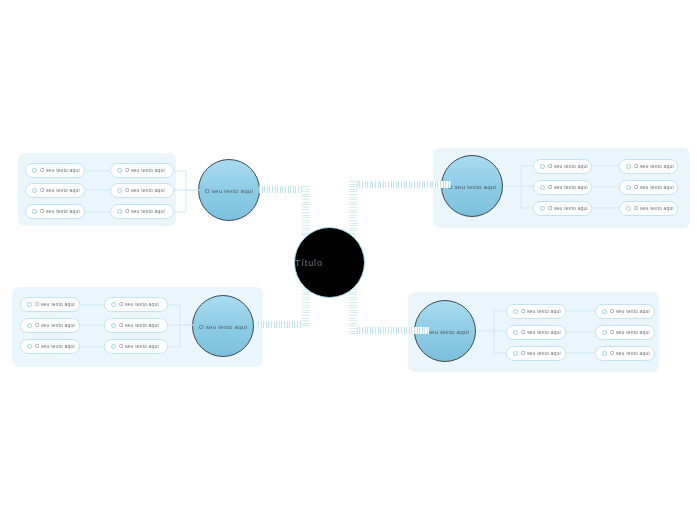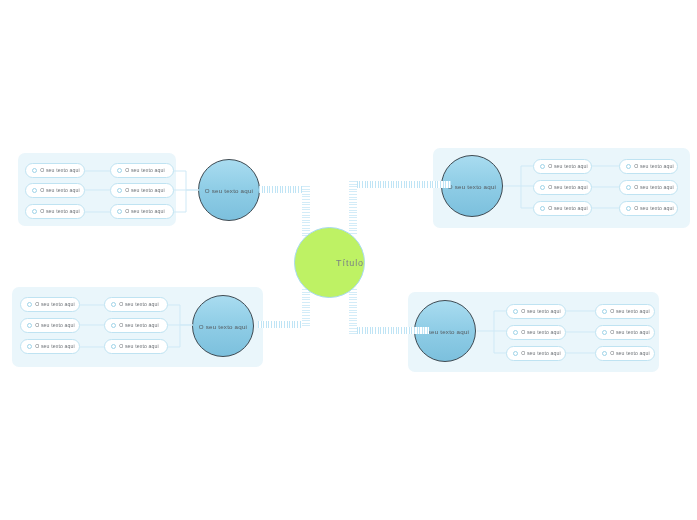--- a/index.html
+++ b/index.html
@@ -79,24 +79,24 @@
 
   
   .center-node {
     position: absolute;
     left: 294px;
     top: 227px;
     width: 71px;
     height: 71px;
     border-radius: 50%;
     border: 1px solid #a8daee;
-    background: #bef264;
+    background: #000000;
     display: flex;
     align-items: center;
-    justify-content: flex-end;
+    justify-content: flex-start;
     color: #7a7f85;
     font-size: 9px;
     letter-spacing: .9px;
     box-sizing: border-box;
     z-index: 6;
   }
 
   
   .striped-h {
     position: absolute;

